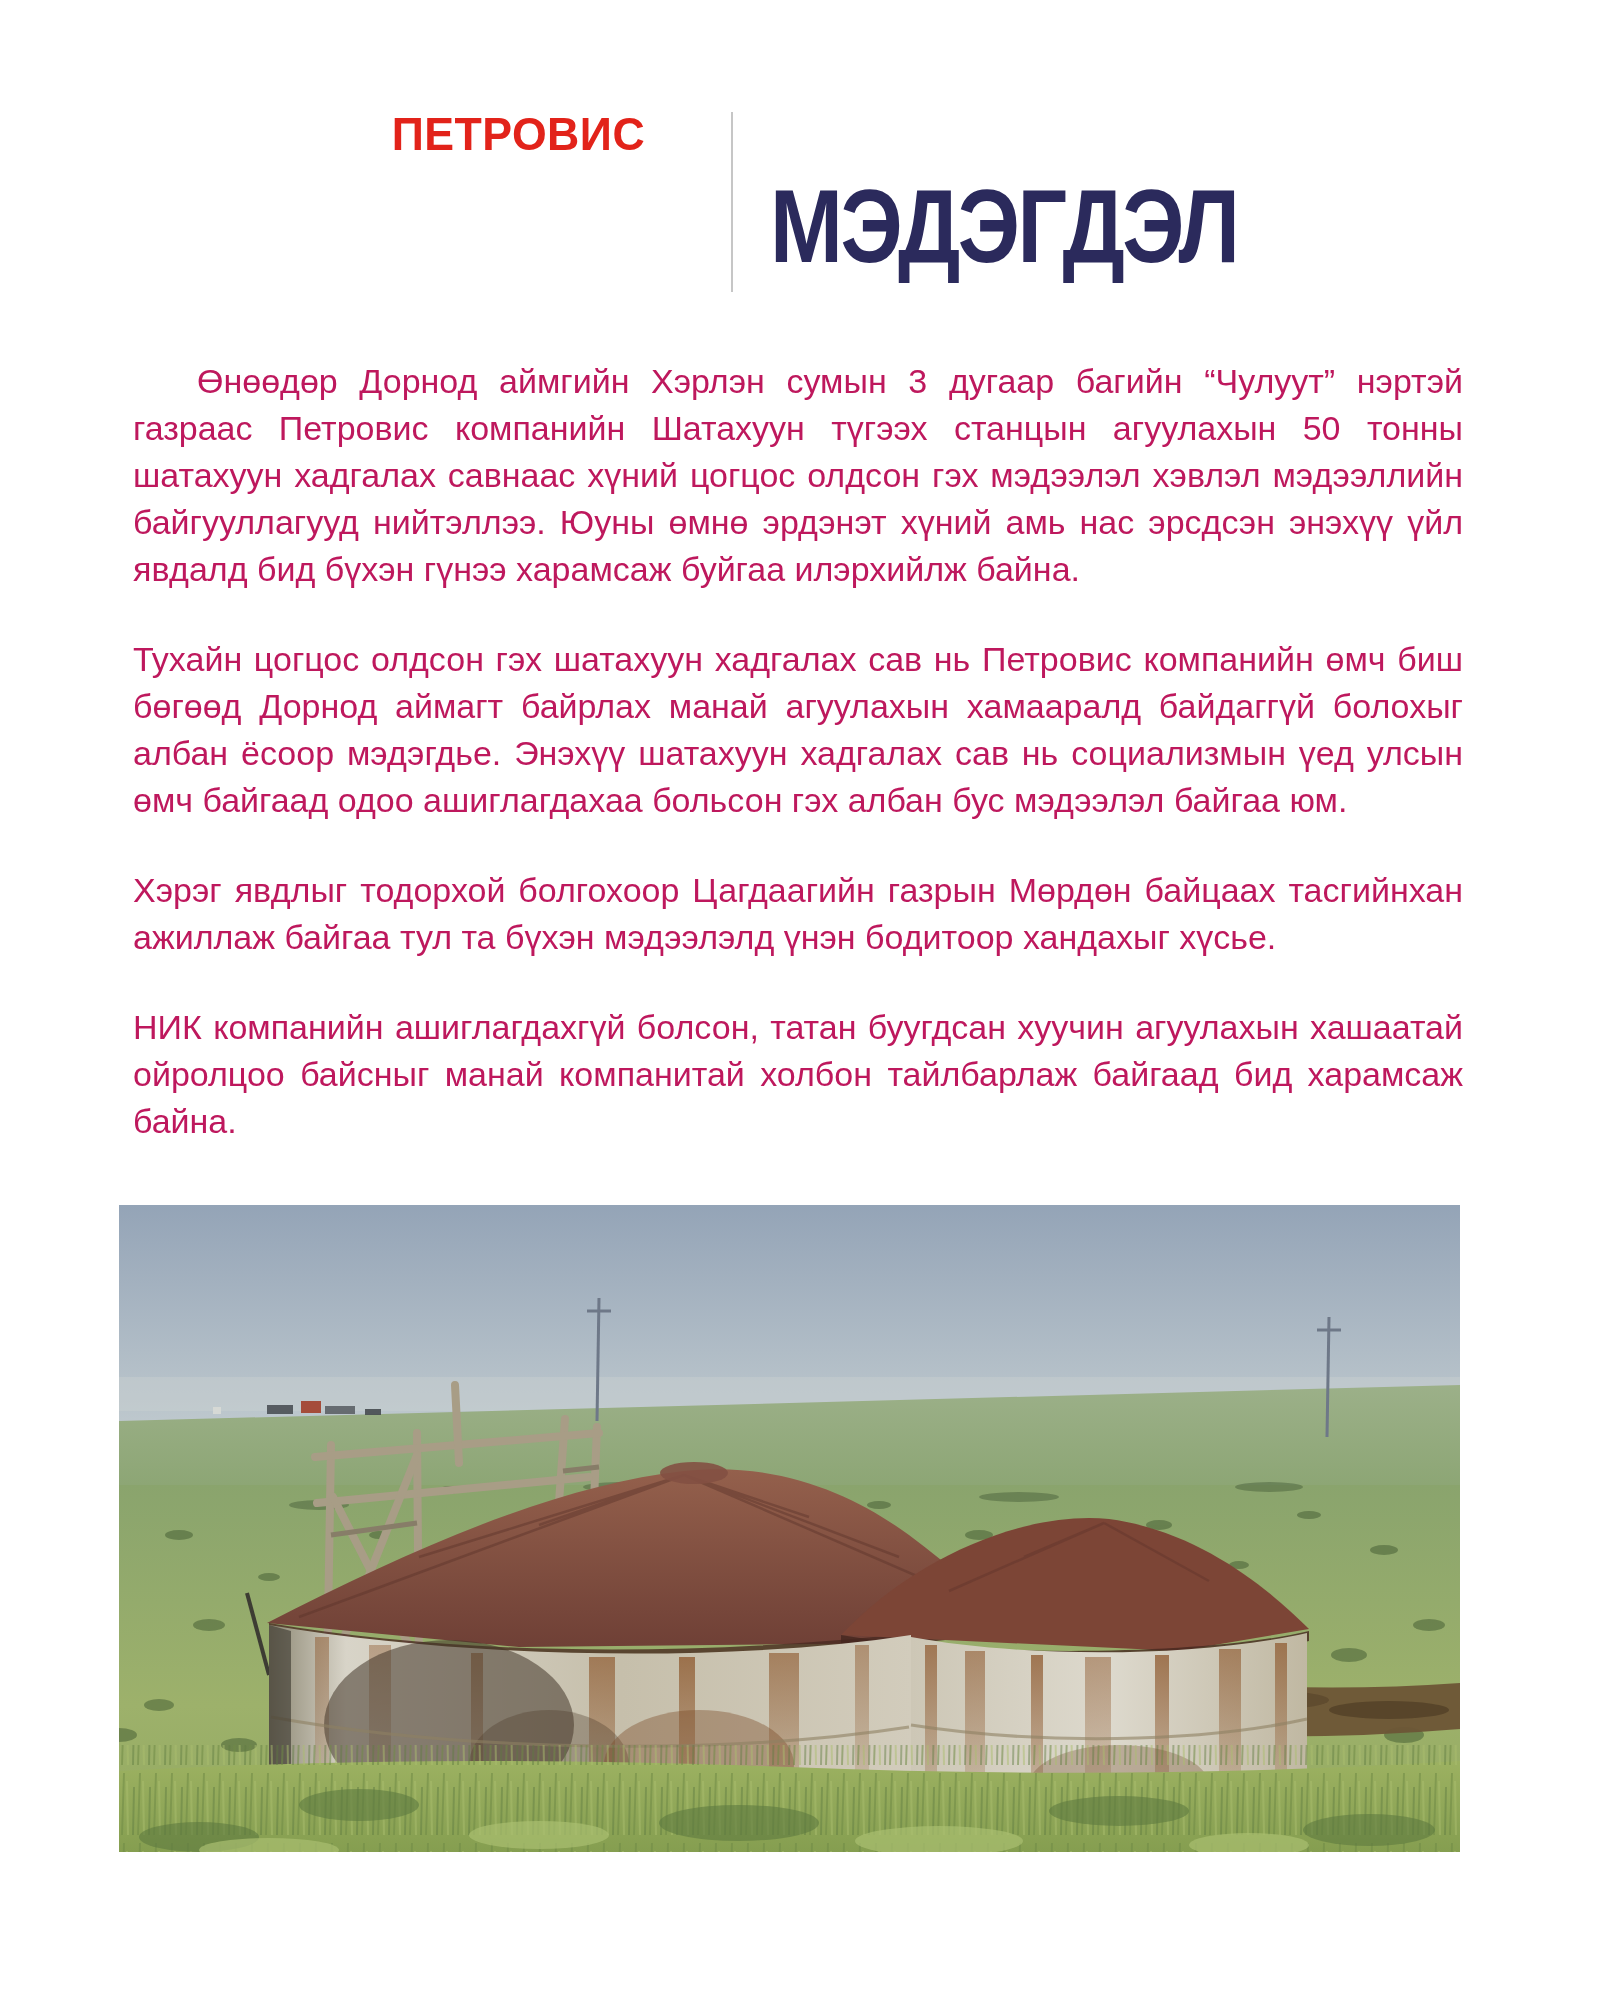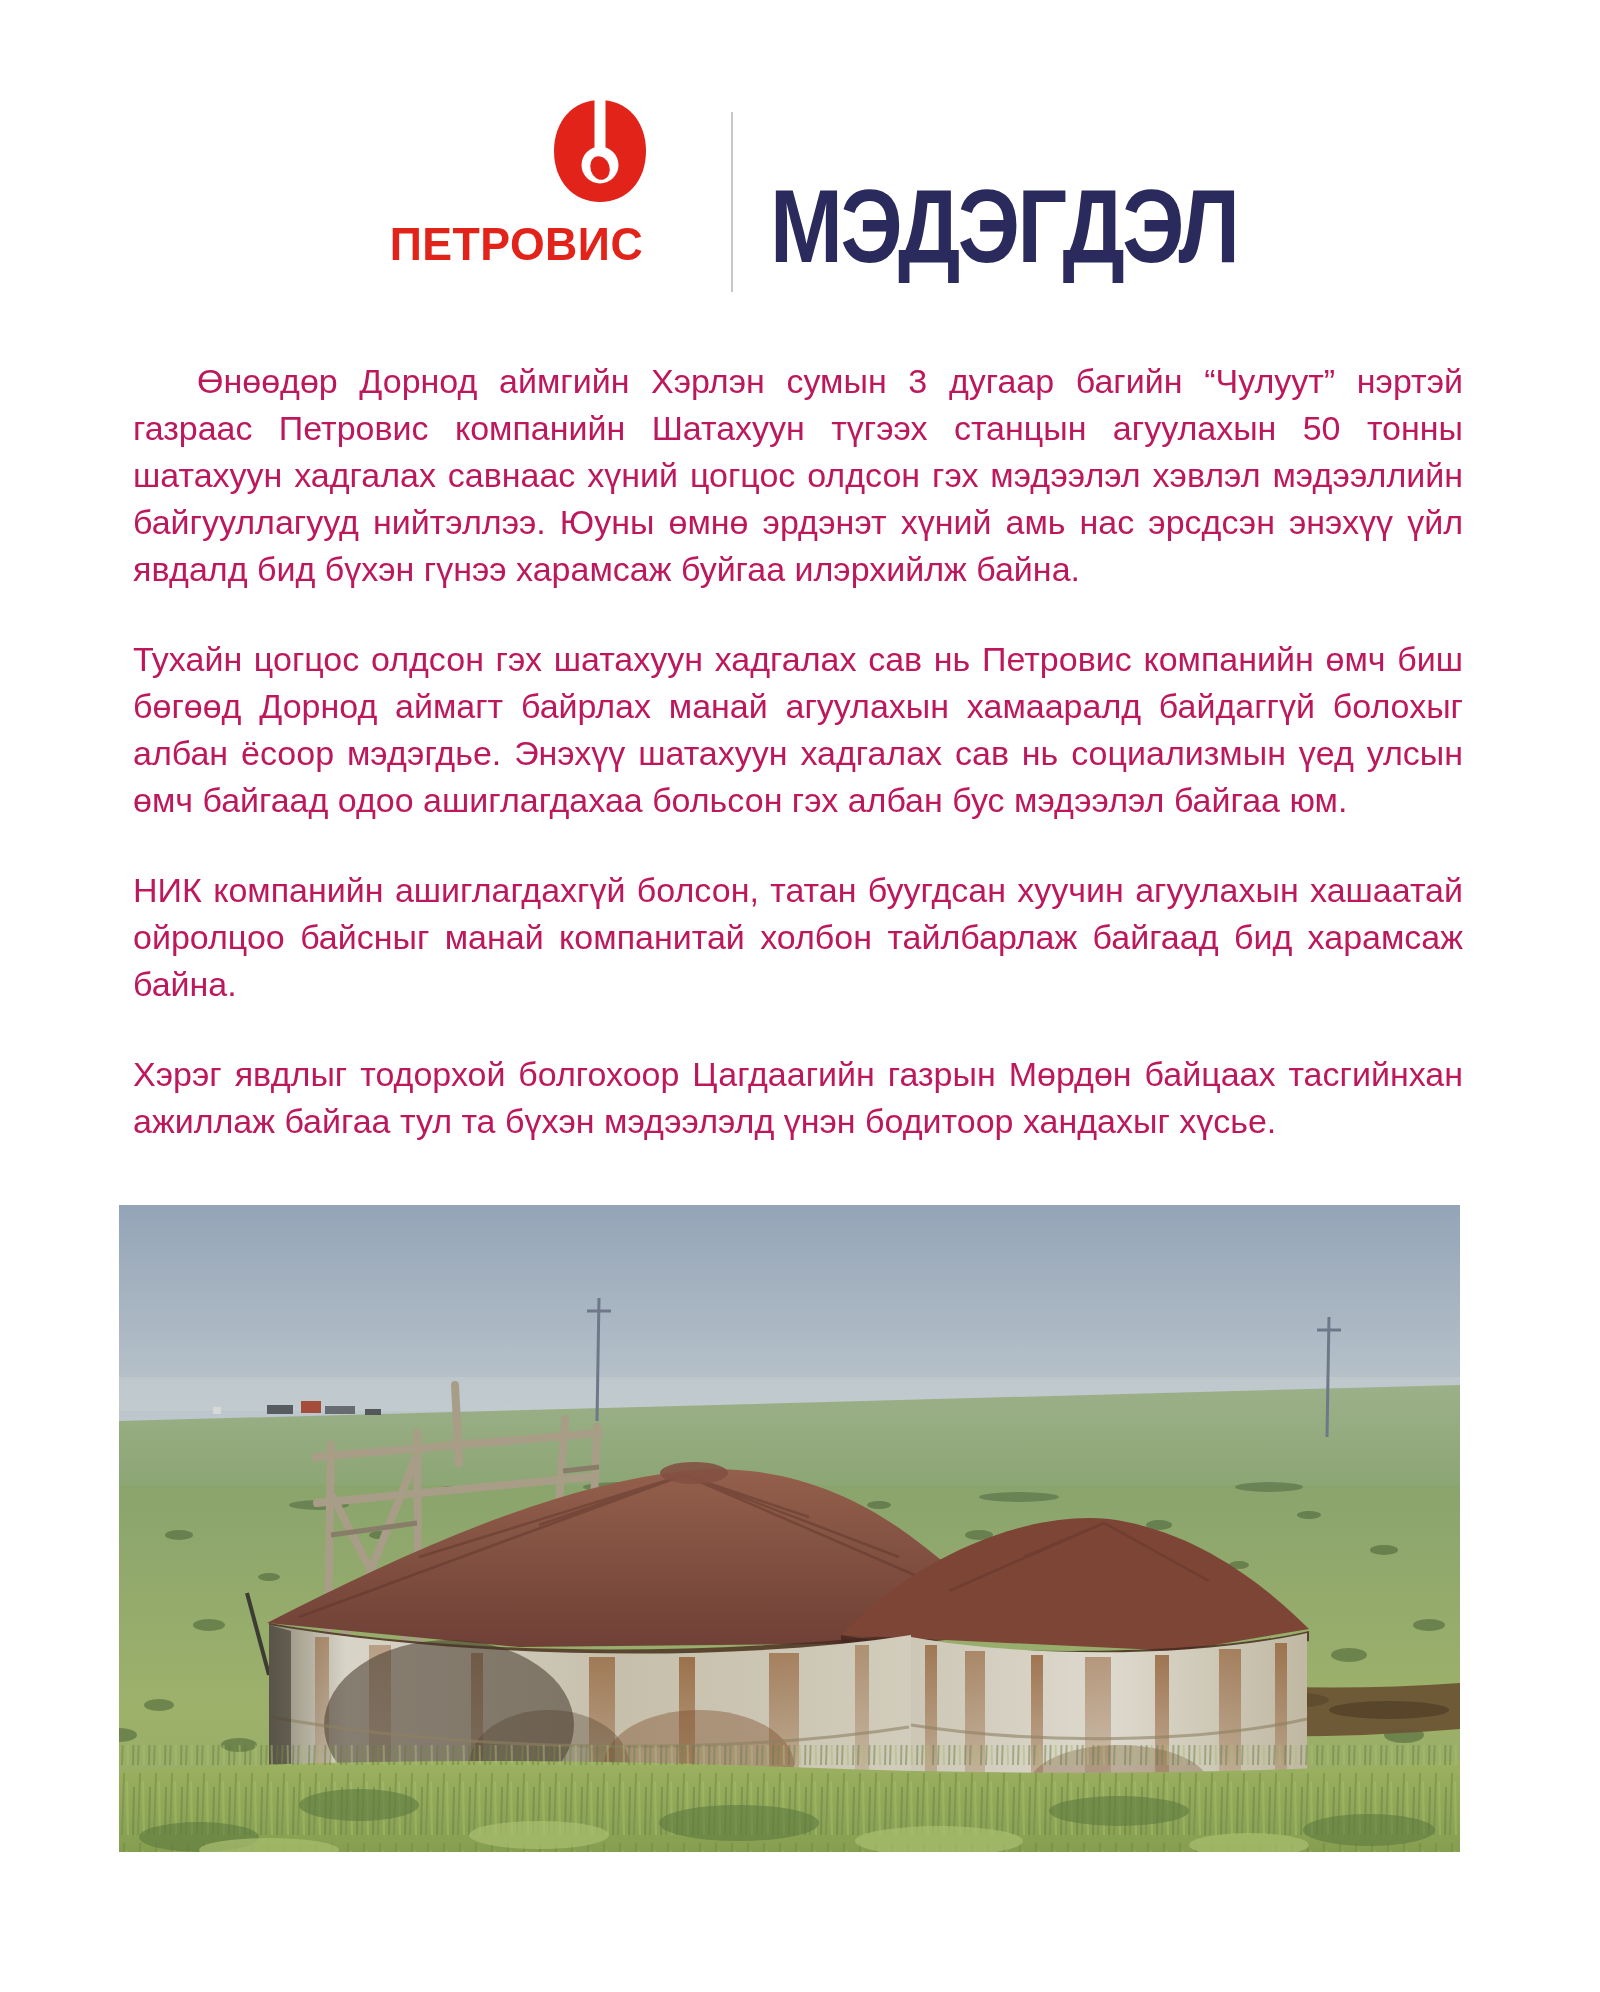--- a/index.html
+++ b/index.html
@@ -6,21 +6,21 @@
   .page{
     position:relative;
     width:1600px;height:1992px;
     background:#ffffff;
     font-family:"Liberation Sans",sans-serif;
     overflow:hidden;
   }
   
   .logo-block{
     position:absolute;left:385px;top:98px;width:265px;
-    display:flex;flex-direction:column;align-items:flex-end;
+    display:flex;align-items:flex-start;
   }
   .logo-mark{width:100px;height:110px;}
   .brand-name{
     margin-top:8px;
     font-size:47px;font-weight:700;color:#e2231a;
     letter-spacing:.5px;white-space:nowrap;
     transform:scaleX(.95);transform-origin:center;
   }
   .header-divider{
     position:absolute;left:731px;top:112px;width:2px;height:180px;
@@ -63,22 +63,22 @@
     <div class="brand-name">ПЕТРОВИС</div>
   </div>
 
   <div class="header-divider"></div>
 
   <div class="doc-title">МЭДЭГДЭЛ</div>
 
   <div class="content">
     <p class="indent">Өнөөдөр Дорнод аймгийн Хэрлэн сумын 3 дугаар багийн “Чулуут” нэртэй газраас Петровис компанийн Шатахуун түгээх станцын агуулахын 50 тонны шатахуун хадгалах савнаас хүний цогцос олдсон гэх мэдээлэл хэвлэл мэдээллийн байгууллагууд нийтэллээ. Юуны өмнө эрдэнэт хүний амь нас эрсдсэн энэхүү үйл явдалд бид бүхэн гүнээ харамсаж буйгаа илэрхийлж байна.</p>
     <p>Тухайн цогцос олдсон гэх шатахуун хадгалах сав нь Петровис компанийн өмч биш бөгөөд Дорнод аймагт байрлах манай агуулахын хамааралд байдаггүй болохыг албан ёсоор мэдэгдье. Энэхүү шатахуун хадгалах сав нь социализмын үед улсын өмч байгаад одоо ашиглагдахаа больсон гэх албан бус мэдээлэл байгаа юм.</p>
+    <p>Хэрэг явдлыг тодорхой болгохоор Цагдаагийн газрын Мөрдөн байцаах тасгийнхан ажиллаж байгаа тул та бүхэн мэдээлэлд үнэн бодитоор хандахыг хүсье.</p>
     <p>НИК компанийн ашиглагдахгүй болсон, татан буугдсан хуучин агуулахын хашаатай ойролцоо байсныг манай компанитай холбон тайлбарлаж байгаад бид харамсаж байна.</p>
-    <p>Хэрэг явдлыг тодорхой болгохоор Цагдаагийн газрын Мөрдөн байцаах тасгийнхан ажиллаж байгаа тул та бүхэн мэдээлэлд үнэн бодитоор хандахыг хүсье.</p>
   </div>
 
   <div class="photo">
     <svg viewBox="0 0 1341 647" preserveAspectRatio="none">
       <defs>
         <linearGradient id="sky" x1="0" y1="0" x2="0" y2="1">
           <stop offset="0" stop-color="#94a4b7"></stop>
             <stop offset="1" stop-color="#bfc9ce"></stop>
         </linearGradient>
         <linearGradient id="far" x1="0" y1="0" x2="0" y2="1">

